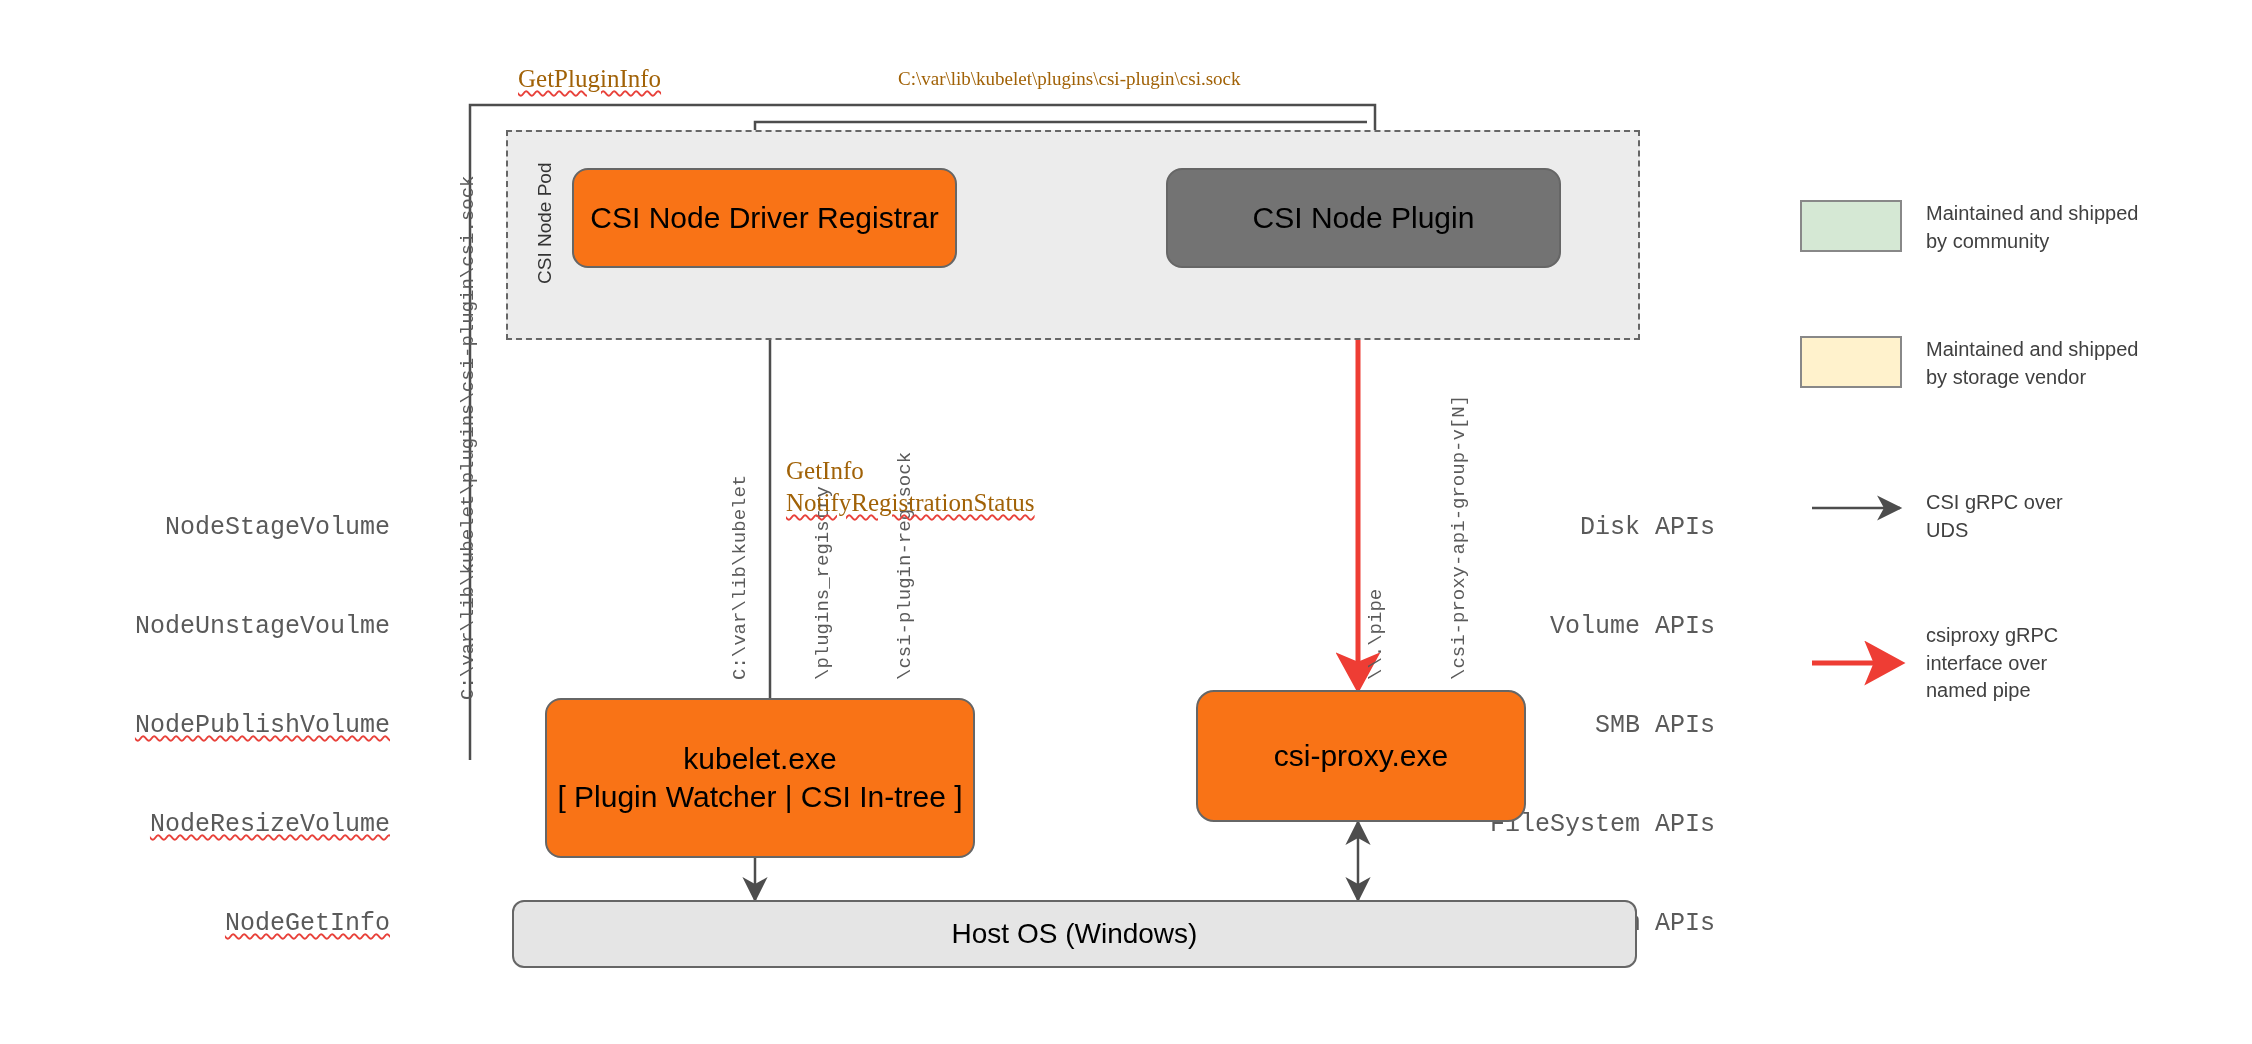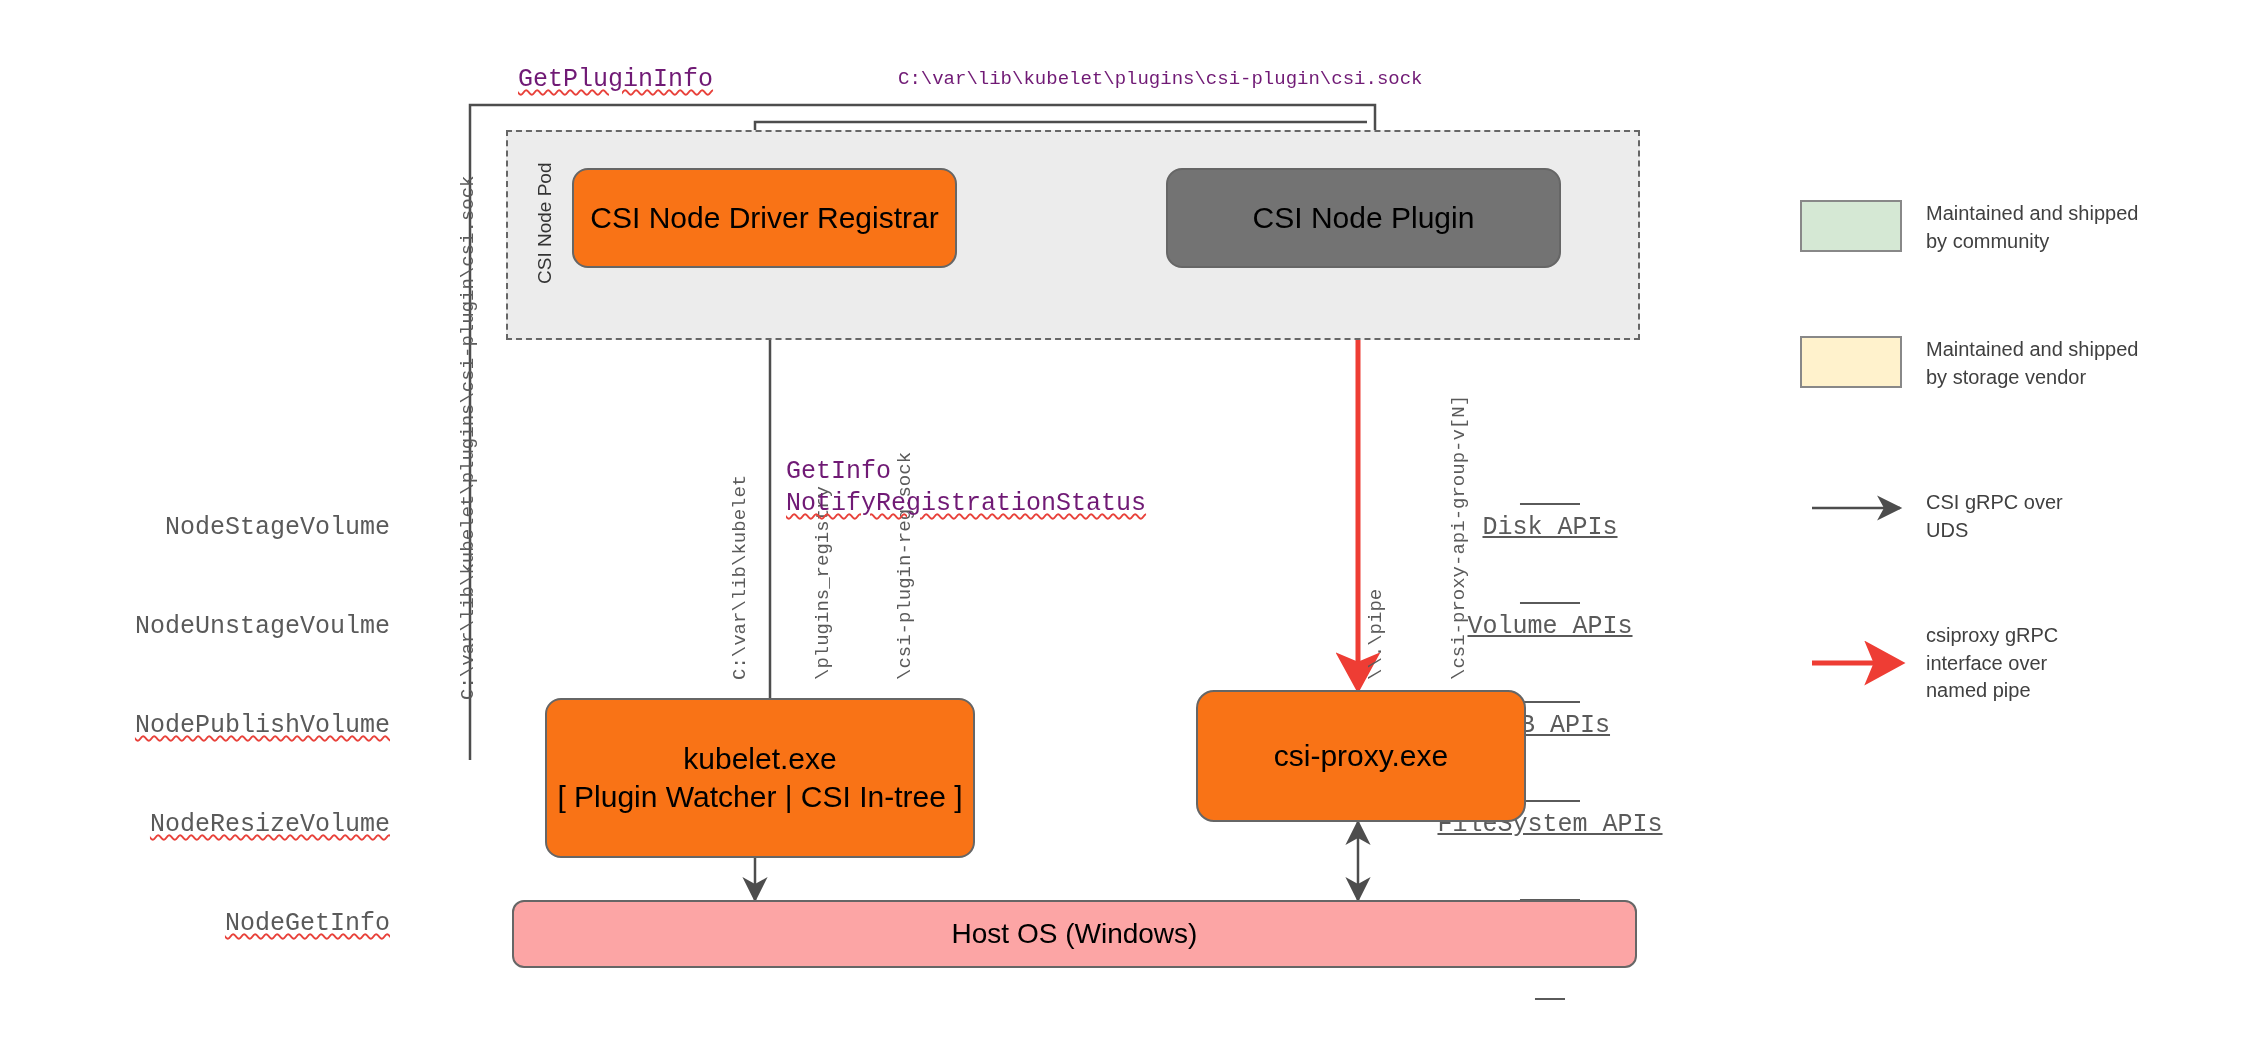--- a/index.html
+++ b/index.html
@@ -34,40 +34,40 @@
     justify-content: center;
     text-align: center;
     border: 2px solid #666666;
     border-radius: 16px;
     font-family: "Liberation Sans", sans-serif;
     color: #000000;
     line-height: 1.28;
   }
   .node-green { background: #f97316; }
   .node-yellow { background: #737373; }
-  .node-blue { background: #fca5a5; }
+  .node-blue { background: #e5e5e5; }
 
   .podbox {
     position: absolute;
     box-sizing: border-box;
     border: 2px dashed #666666;
     background: #ececec;
   }
   .podlabel {
     position: absolute;
     font-family: "Liberation Sans", sans-serif;
     font-size: 19px;
     color: #333333;
     white-space: nowrap;
     transform-origin: 0 0;
     transform: rotate(-90deg);
   }
   .mono {
-    font-family: Liberation Mono, monospace;
-    color: #701a75;
+    font-family: Liberation Serif, serif;
+    color: #a16207;
     white-space: pre;
   }
   .label-abs {
     position: absolute;
     white-space: pre;
   }
   .spell {
     text-decoration: underline wavy #e8413a;
     text-decoration-thickness: 1.5px;
     text-underline-offset: 3px;
@@ -78,22 +78,21 @@
     font-size: 25px;
     line-height: 1.32;
     color: #5a5a5a;
     text-align: right;
     white-space: pre;
   }
   .api-list-left {
     text-align: right;
   }
   .api-list-right {
-    text-align: center;
-    text-decoration: underline;
+    text-align: right;
   }
   .legend-swatch {
     position: absolute;
     box-sizing: border-box;
     border: 2px solid #888888;
   }
   .legend-text {
     position: absolute;
     font-family: "Liberation Sans", sans-serif;
     font-size: 20px;

